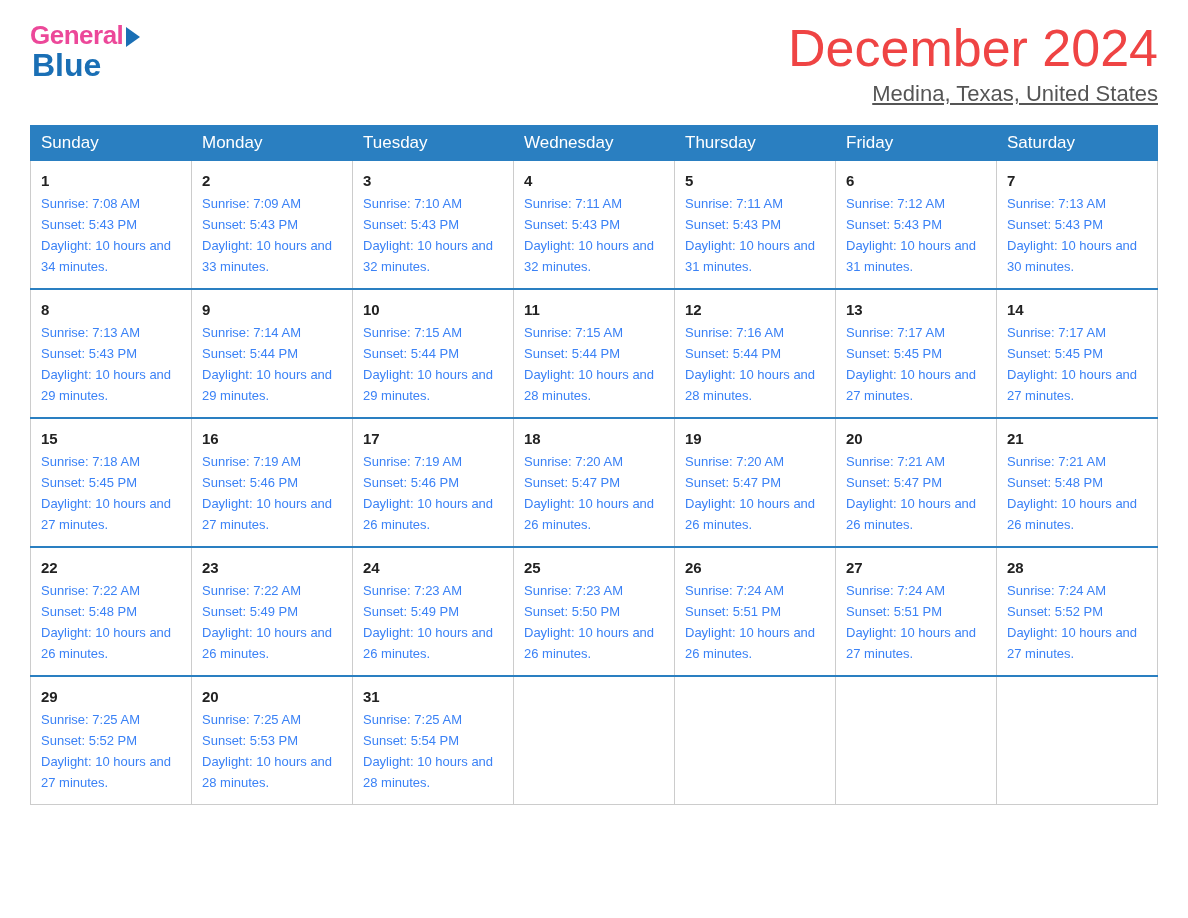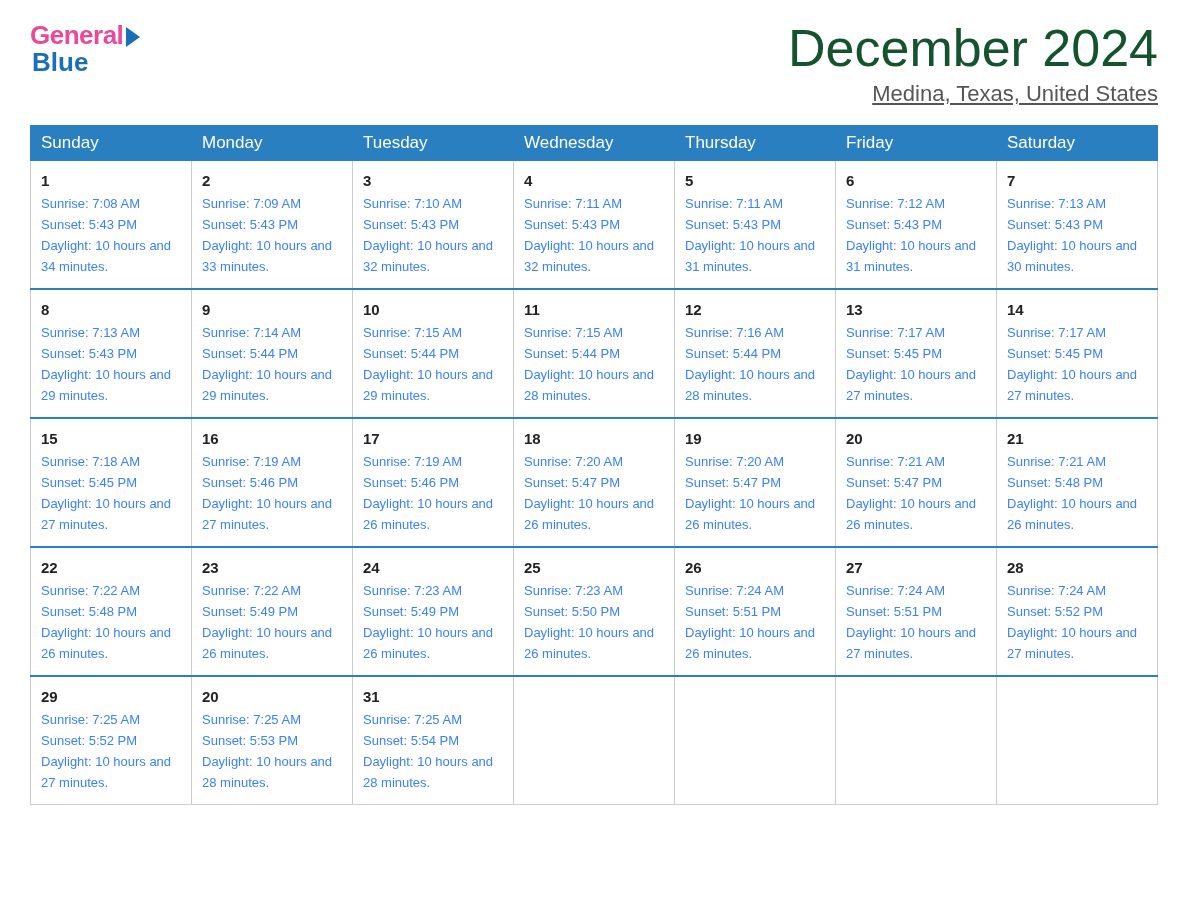--- a/index.html
+++ b/index.html
@@ -35,33 +35,33 @@
     .logo-arrow {
       width: 0;
       height: 0;
       border-left: 14px solid #1a6fb5;
       border-top: 10px solid transparent;
       border-bottom: 10px solid transparent;
       margin-left: 3px;
       margin-top: 3px;
     }
     .logo-blue {
-      font-size: 26px;
+      font-size: 32px;
       font-weight: bold;
       color: #1a6fb5;
       margin-top: -4px;
       margin-left: 2px;
     }
     .title-block {
       text-align: right;
     }
     .month-title {
       font-size: 52px;
       font-weight: normal;
-      color: #14532d;
+      color: #ef4444;
       line-height: 1.1;
     }
     .location {
       font-size: 22px;
       color: #555;
       margin-top: 4px;
       text-decoration: underline;
     }
     .calendar-table {
       width: 100%;

